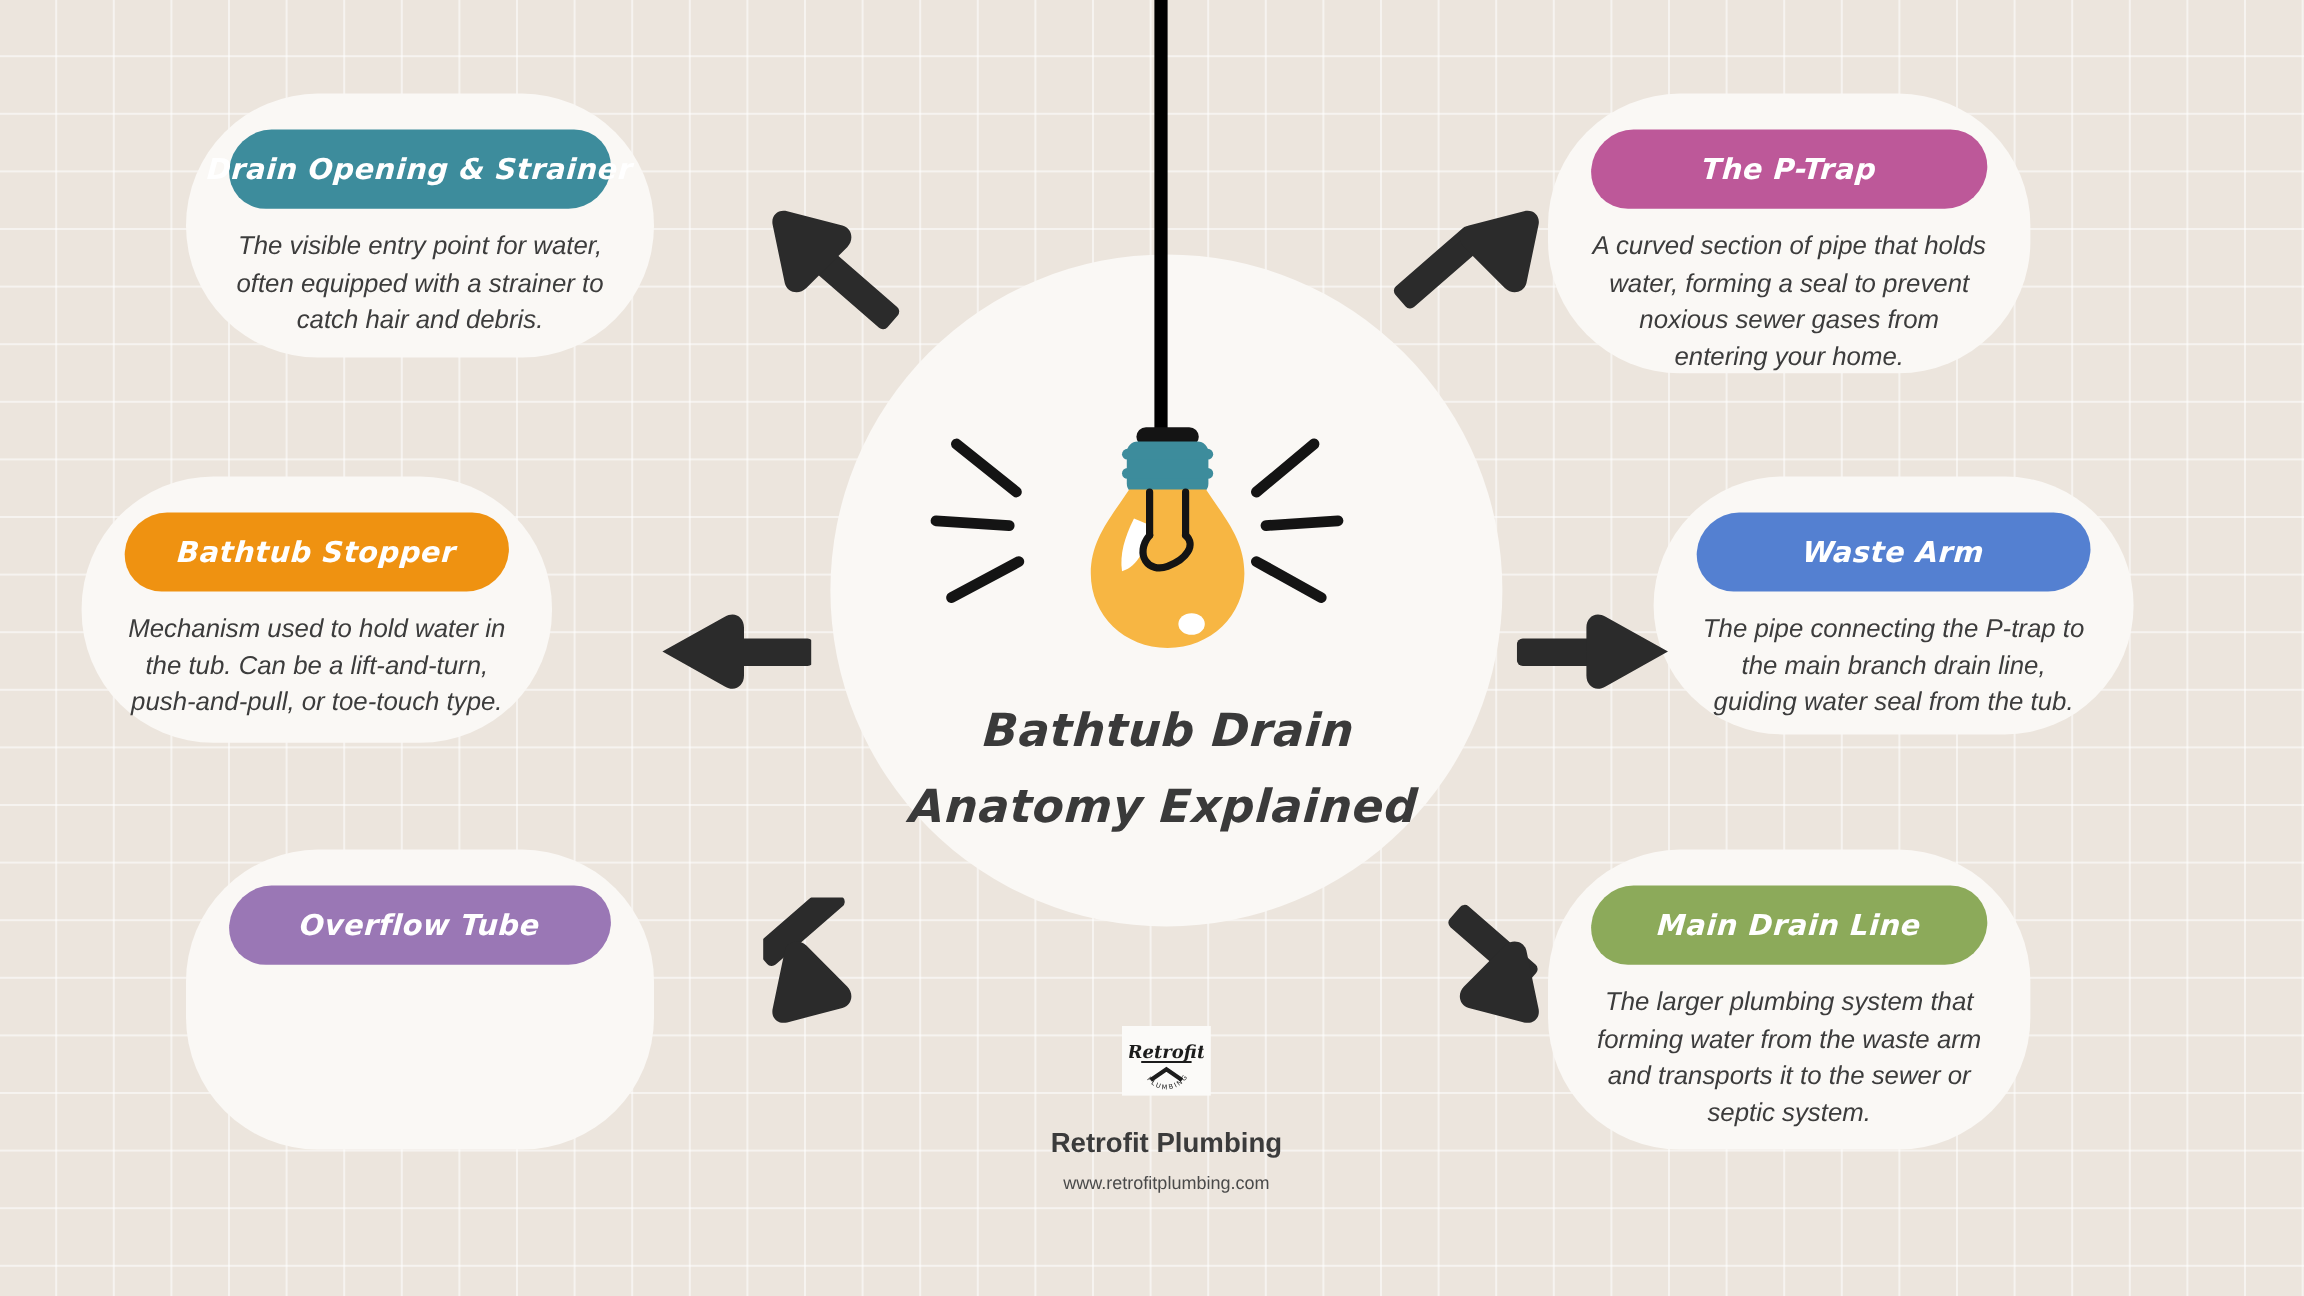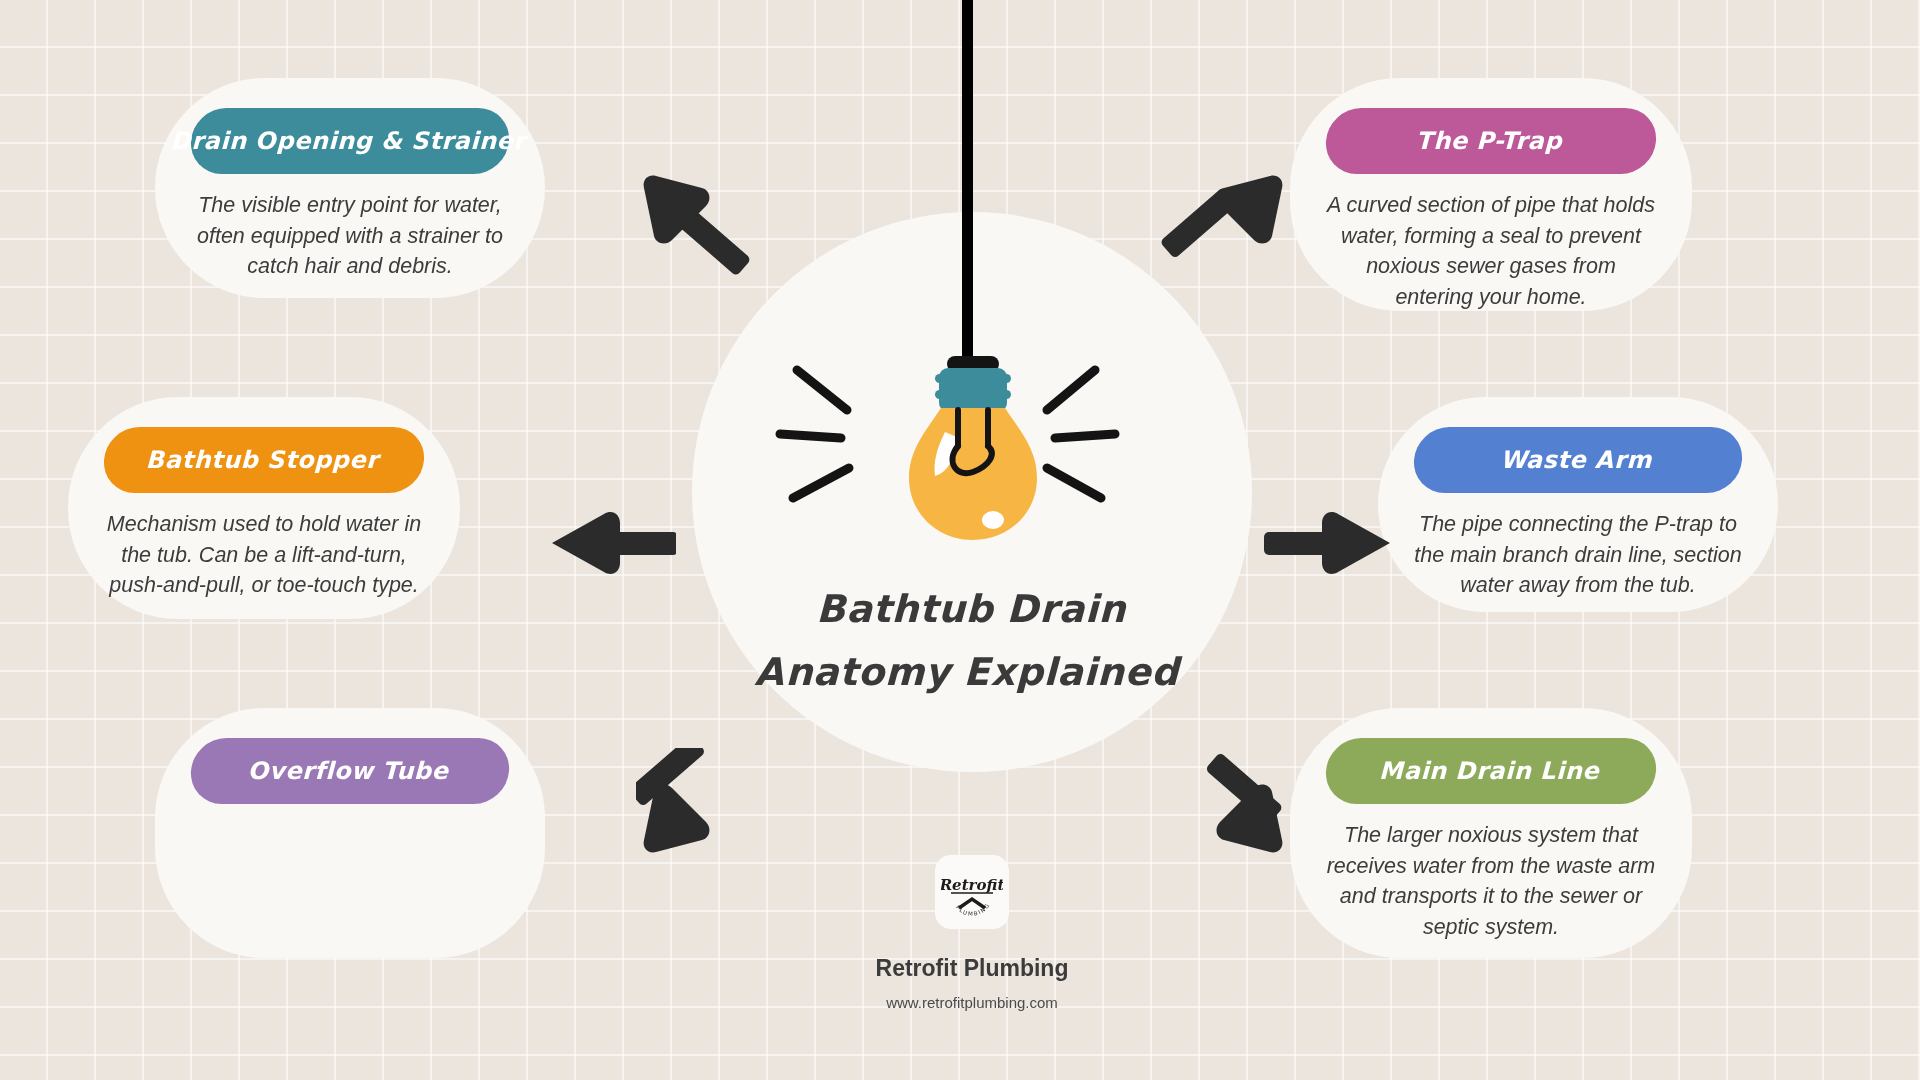--- a/index.html
+++ b/index.html
@@ -117,24 +117,24 @@
   #footer {
     position: absolute;
     left: 762px;
     top: 855px;
     width: 420px;
     text-align: center;
     z-index: 2;
   }
   #logo-box {
     width: 74px;
-    height: 74px;
+    height: 58px;
     margin: 0 auto;
     background: #fbfaf8;
-    border-radius: 16px;
+    border-radius: 0;
     display: flex;
     align-items: center;
     justify-content: center;
   }
   #brand-name {
     margin-top: 26px;
     font-size: 23px;
     font-weight: bold;
     color: #3b3b3b;
   }
@@ -255,26 +255,26 @@
   <div class="pill" style="background:#9a77b5;">Overflow Tube</div>
 </div>
 
 <div class="card" id="card-ptrap">
   <div class="pill" style="background:#bd5899;">The P-Trap</div>
   <div class="desc">A curved section of pipe that holds water, forming a seal to prevent noxious sewer gases from entering your home.</div>
 </div>
 
 <div class="card" id="card-waste">
   <div class="pill" style="background:#5480d1;">Waste Arm</div>
-  <div class="desc">The pipe connecting the P-trap to the main branch drain line, section water away from the tub.</div>
+  <div class="desc">The pipe connecting the P-trap to the main branch drain line, guiding water seal from the tub.</div>
 </div>
 
 <div class="card" id="card-main">
   <div class="pill" style="background:#8caa5a;">Main Drain Line</div>
-  <div class="desc">The larger noxious system that receives water from the waste arm and transports it to the sewer or septic system.</div>
+  <div class="desc">The larger plumbing system that forming water from the waste arm and transports it to the sewer or septic system.</div>
 </div>
 
 <div id="footer">
   <div id="logo-box">
     <svg width="62" height="52" viewBox="0 0 62 52">
       <text x="31" y="24" text-anchor="middle" font-family="DejaVu Serif, serif" font-size="15" font-style="italic" font-weight="bold" fill="#1c1c1c">Retrofit</text>
       <line x1="10" y1="27" x2="52" y2="27" stroke="#1c1c1c" stroke-width="1.6"></line>
       <path d="M18 42 L31 33 L44 42" fill="none" stroke="#1c1c1c" stroke-width="3.4"></path>
       <path id="arcpath" d="M12 36 A20 20 0 0 0 50 36" fill="none"></path>
       <text font-family="DejaVu Sans, sans-serif" font-size="5.5" letter-spacing="1.6" fill="#1c1c1c">

